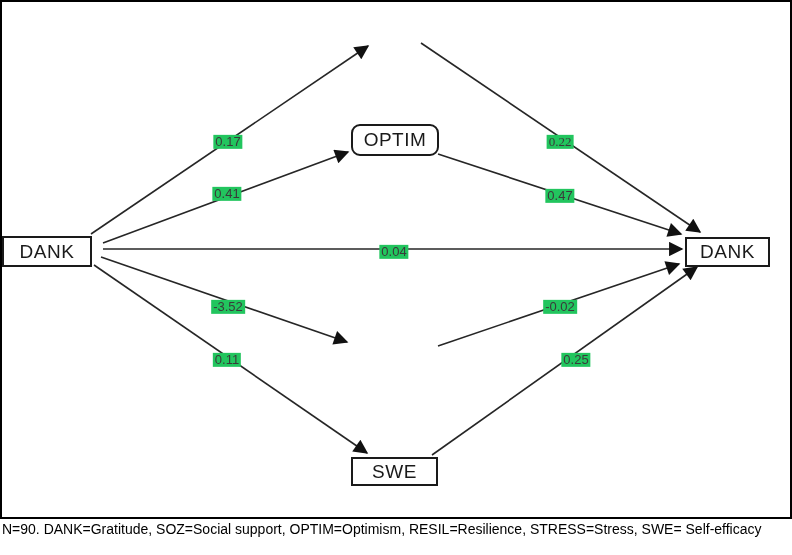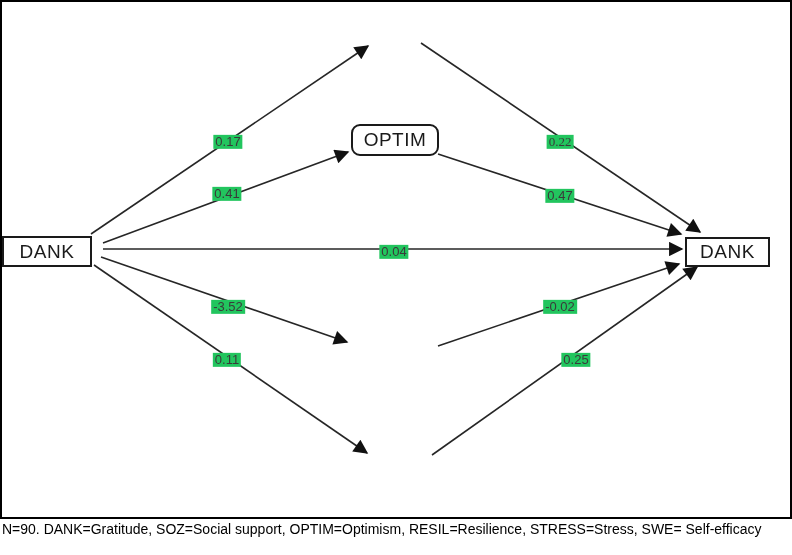--- a/index.html
+++ b/index.html
@@ -100,20 +100,21 @@
       <line x1="99" y1="255" x2="345" y2="340" marker-end="url(#arrowhead)"></line>
       <line x1="92" y1="263" x2="365" y2="451" marker-end="url(#arrowhead)"></line>
       <line x1="419" y1="41" x2="698" y2="230" marker-end="url(#arrowhead)"></line>
       <line x1="436" y1="152" x2="679" y2="232" marker-end="url(#arrowhead)"></line>
       <line x1="436" y1="344" x2="677" y2="262" marker-end="url(#arrowhead)"></line>
       <line x1="430" y1="453" x2="695" y2="265" marker-end="url(#arrowhead)"></line>
     </svg>
 
     <div class="node node-dank">DANK</div>
     <div class="node node-optim">OPTIM</div>
+    <div class="node node-swe">SWE</div>
     <div class="node node-resil">DANK</div>
 
     <div class="coef coef-dank-soz">0.17</div>
     <div class="coef coef-dank-optim">0.41</div>
     <div class="coef coef-dank-resil">0.04</div>
     <div class="coef coef-dank-stress">-3.52</div>
     <div class="coef coef-dank-swe">0.11</div>
     <div class="coef coef-soz-resil">0.22</div>
     <div class="coef coef-optim-resil">0.47</div>
     <div class="coef coef-stress-resil">-0.02</div>

